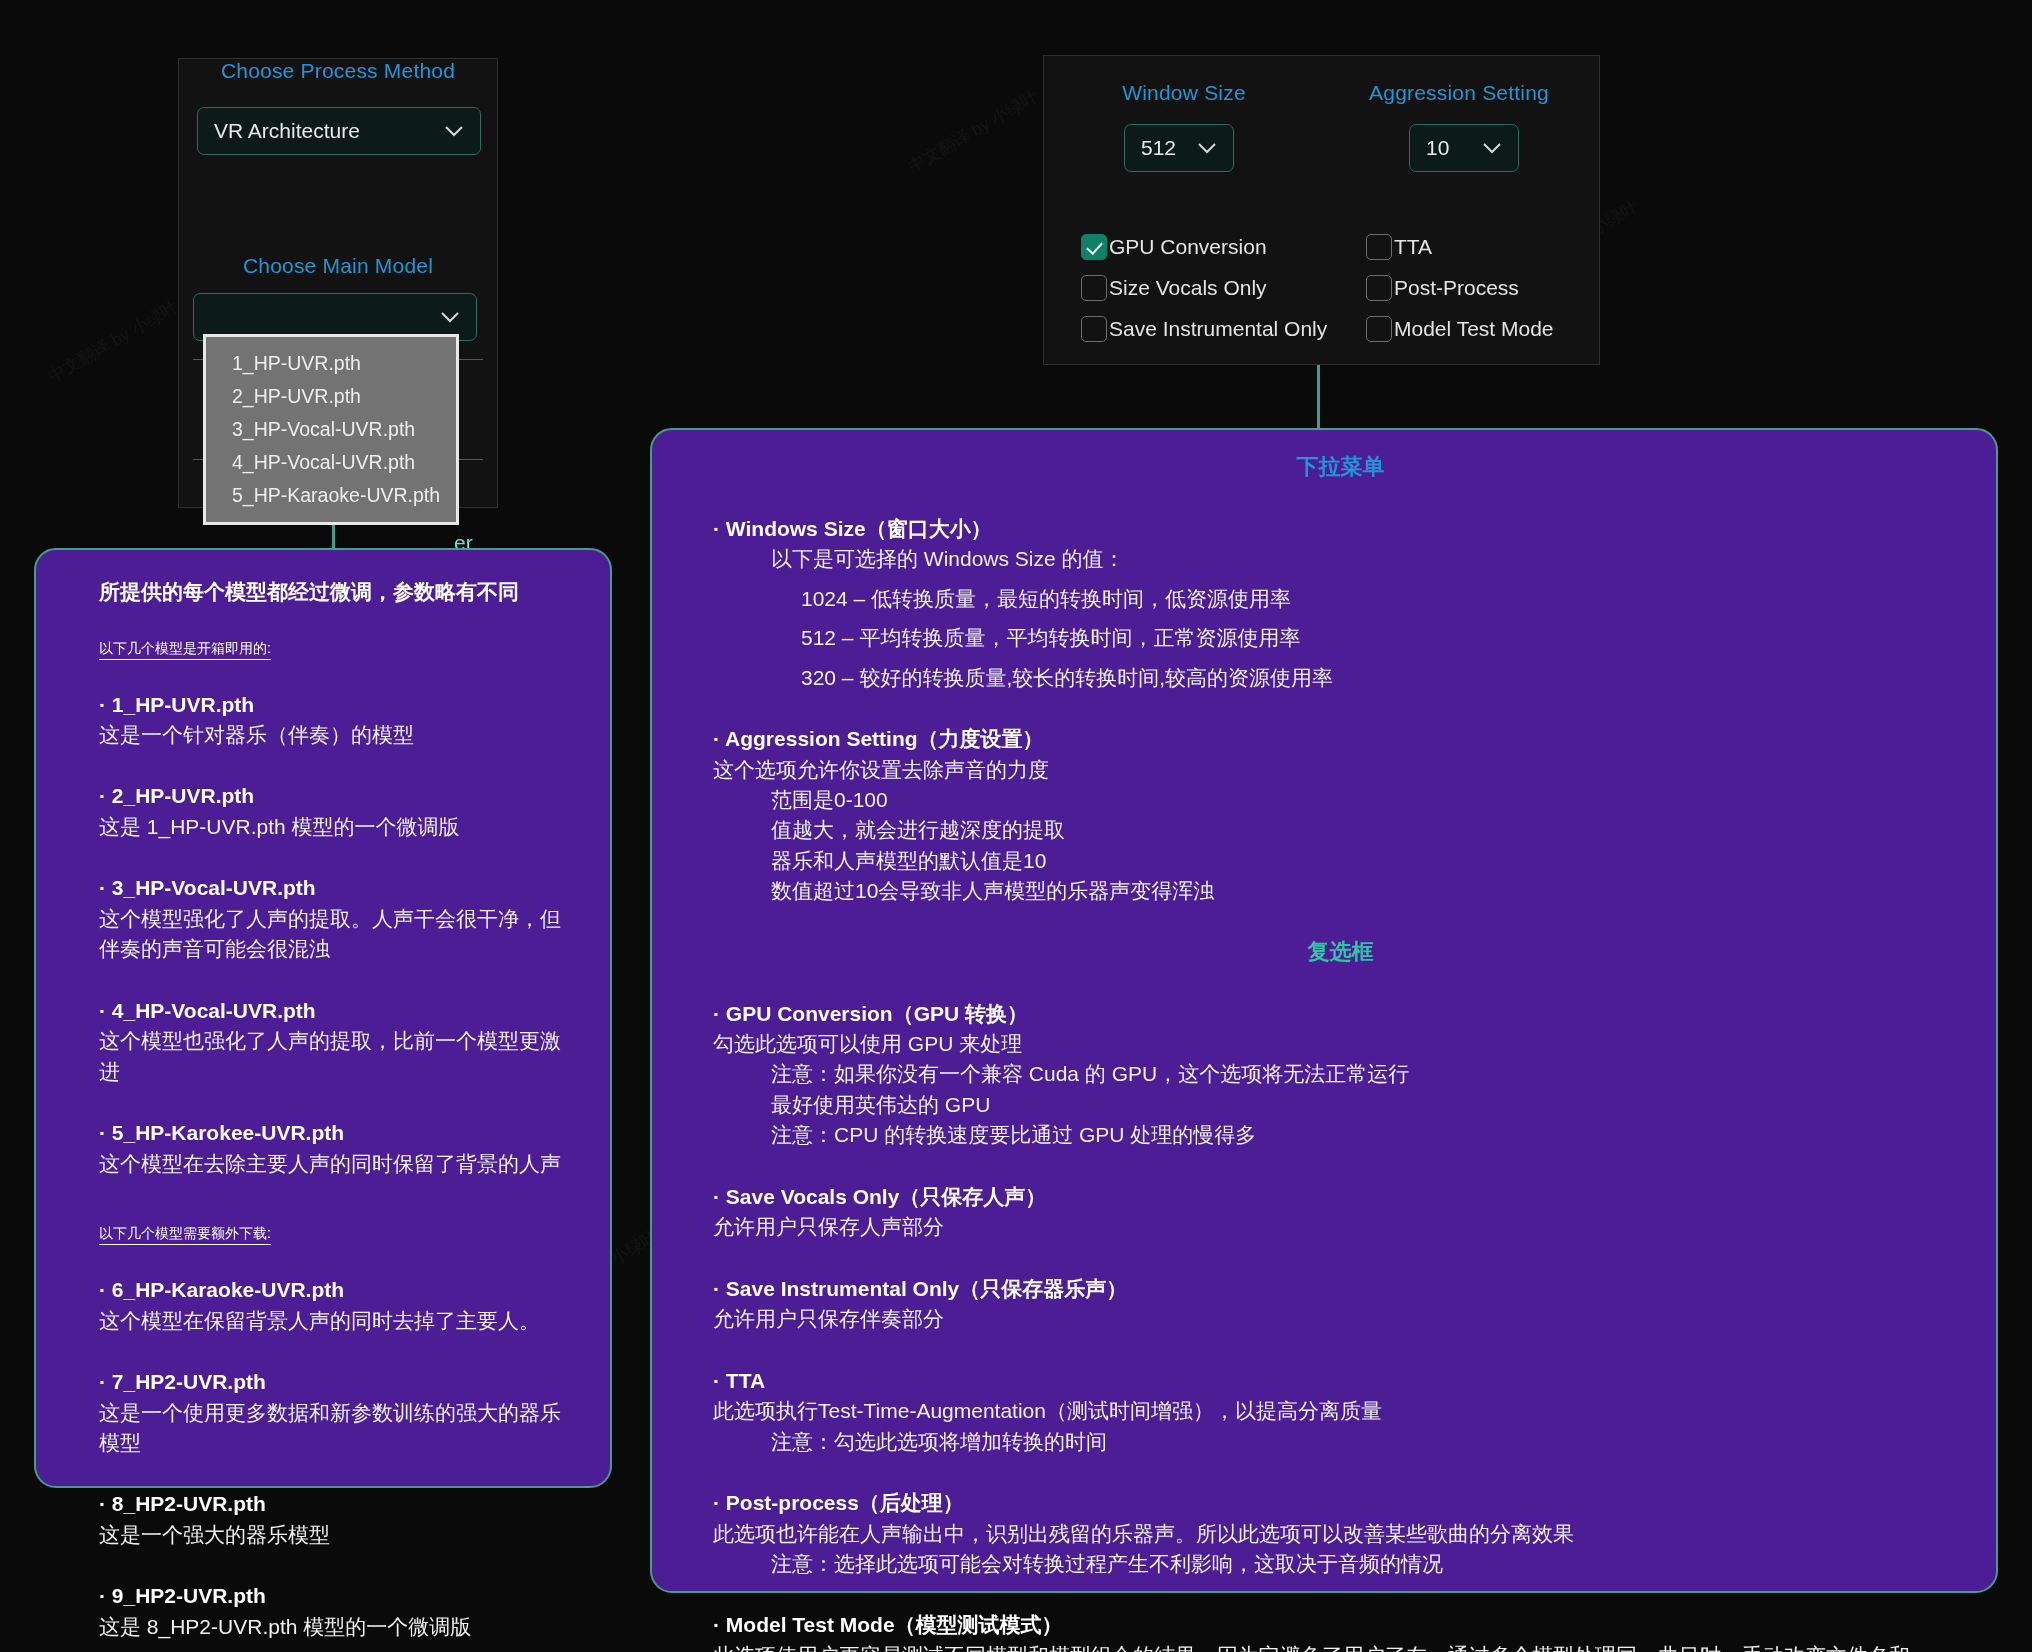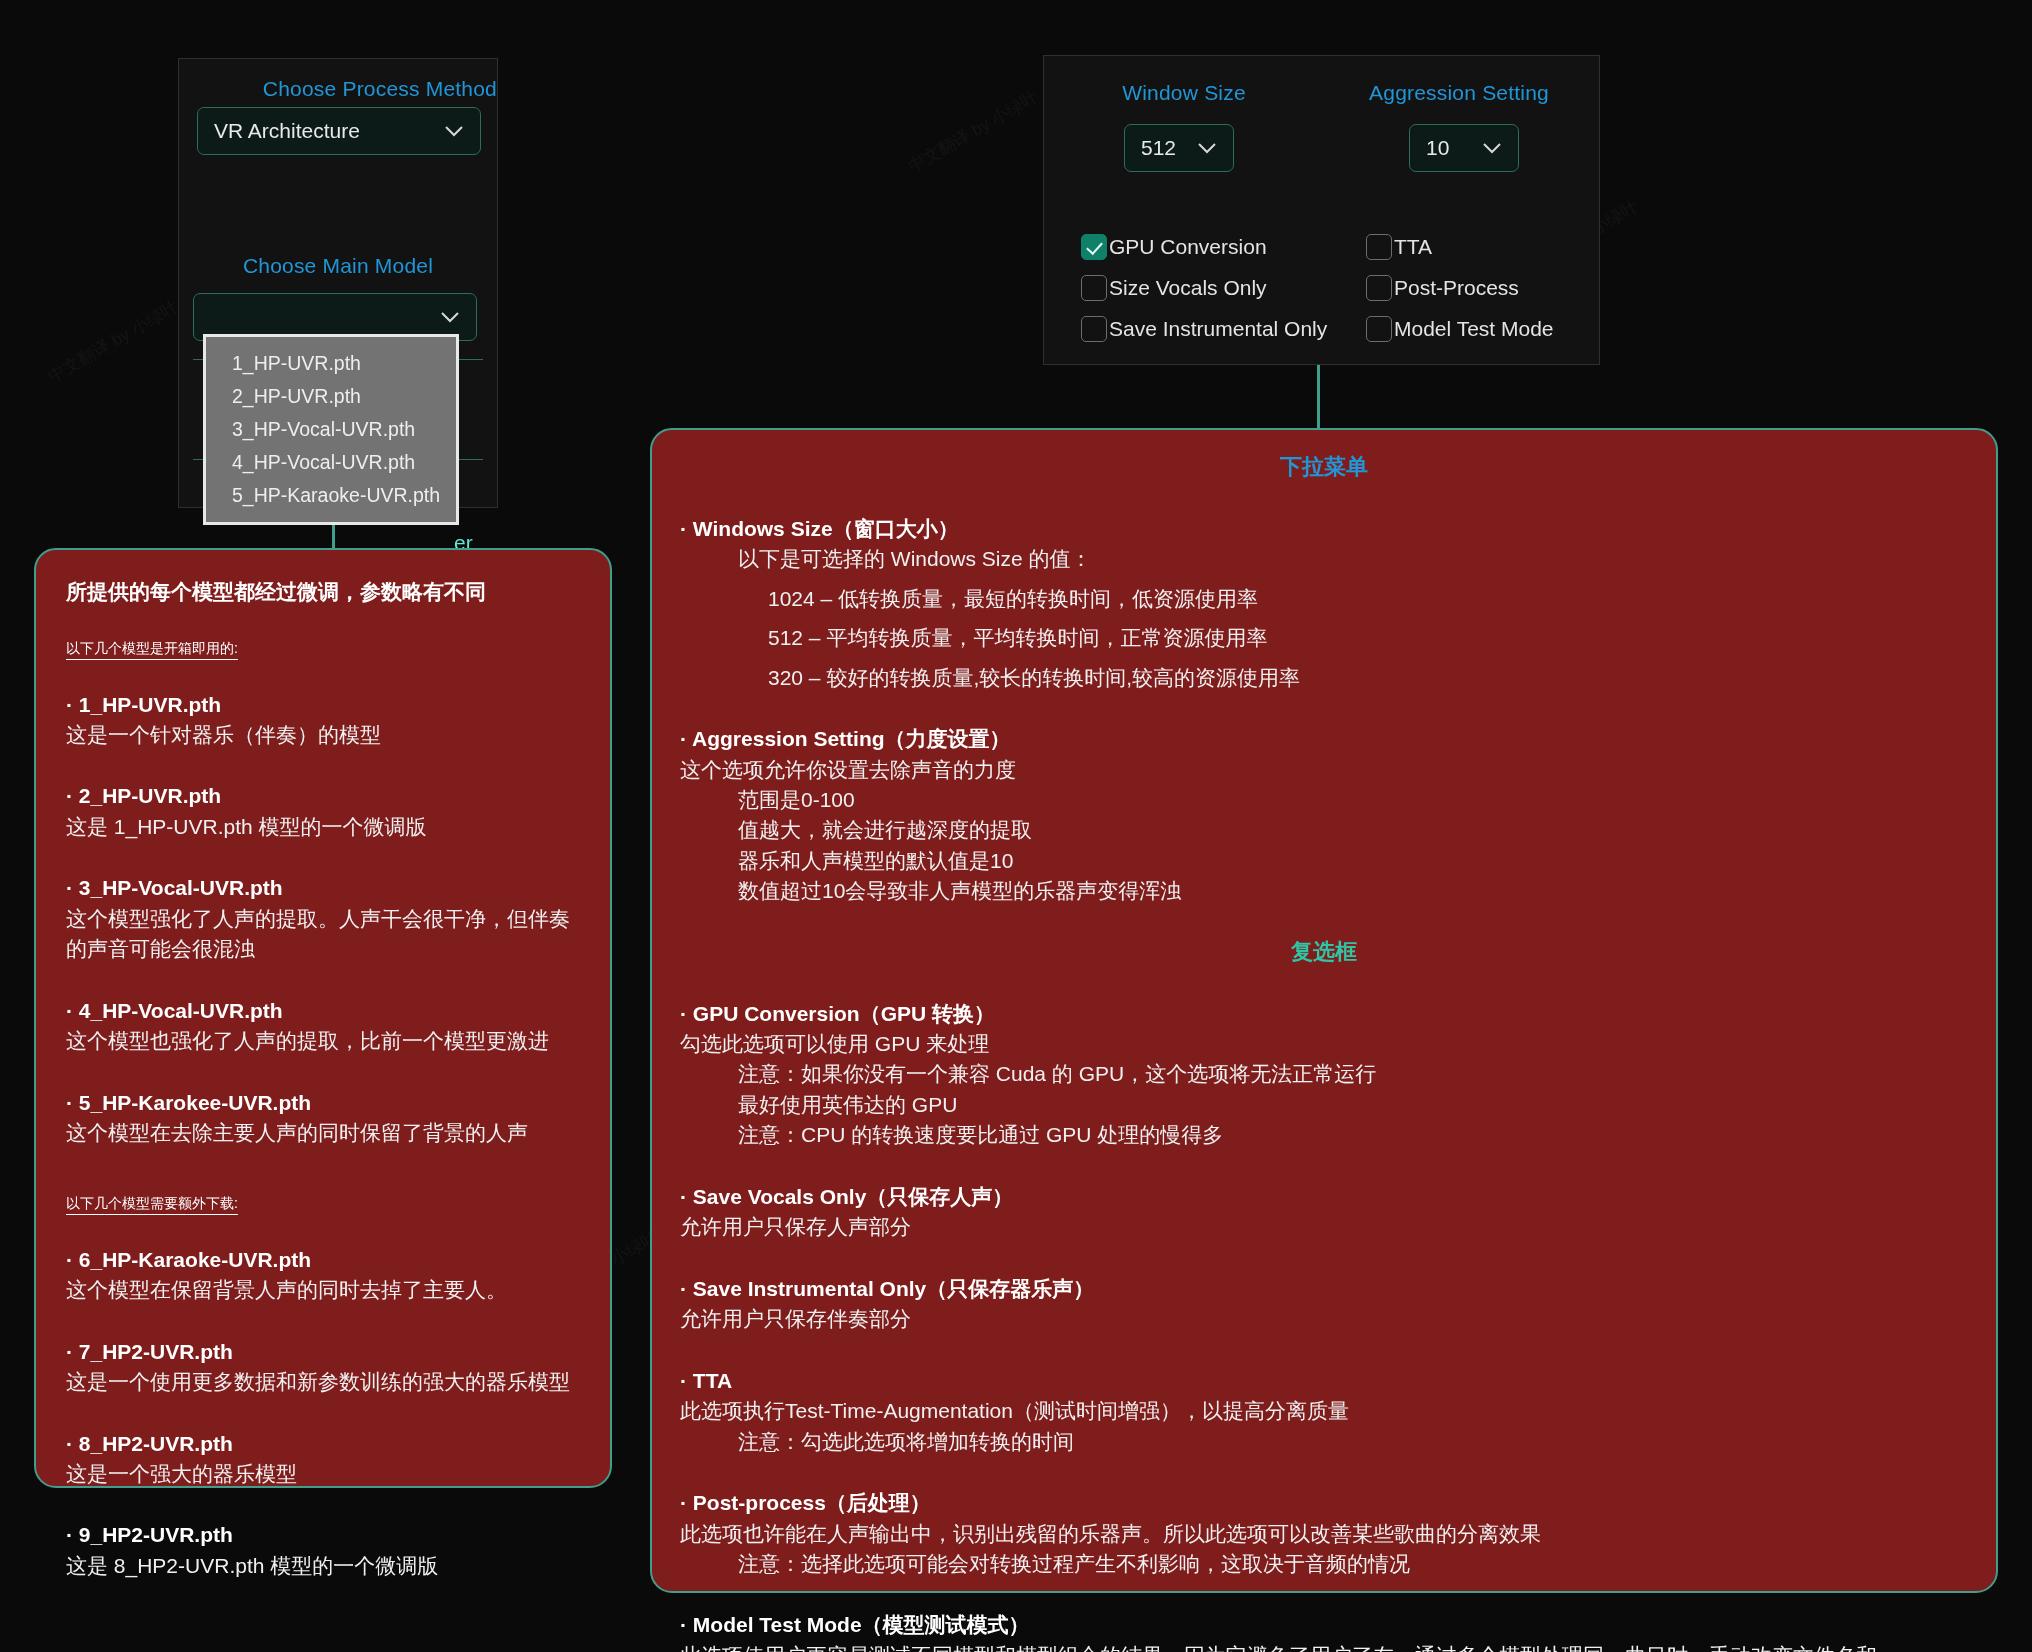--- a/index.html
+++ b/index.html
@@ -18,24 +18,25 @@
 
   
   .ui-panel {
     position: absolute;
     background: #121212;
     border: 1px solid #2f2f2f;
     box-sizing: border-box;
   }
   .doc-panel {
     position: absolute;
-    background: #7f1d1d;
+    background: #4c1d95;
     border: 2px solid #3f9e8c;
     border-radius: 22px;
     box-sizing: border-box;
+    padding-left: 33px;
   }
 
   
   .field-label {
     color: #2196d6;
     font-size: 21px;
     text-align: center;
     letter-spacing: .2px;
   }
   .combo {
@@ -185,21 +186,21 @@
 <div class="wm" style="left:1100px;top:900px;">中文翻译 by 小绿叶</div>
 <div class="wm" style="left:1750px;top:1200px;">中文翻译 by 小绿叶</div>
 <div class="wm" style="left:520px; top:1260px;">中文翻译 by 小绿叶</div>
 
 <div class="conn" style="left:332px; top:508px; width:3px; height:42px;"></div>
 
 <div class="conn" style="left:1317px; top:365px; width:3px; height:64px;"></div>
 
 <div class="ui-panel" style="left:178px; top:58px; width:320px; height:450px;">
 
-  <div class="field-label" style="margin-top:18px;text-align:right;">Choose Process Method</div>
+  <div class="field-label" style="">Choose Process Method</div>
 
   <div class="combo" style="left:18px; top:48px; width:284px; height:48px; position:absolute;">
     <span class="val">VR Architecture</span>
     <span class="chev">
       <svg viewBox="0 0 20 12">
           <path d="M2 2 L10 10 L18 2" fill="none" stroke="#d8d8d8" stroke-width="2"></path>
         </svg>
     </span>
   </div>
 

